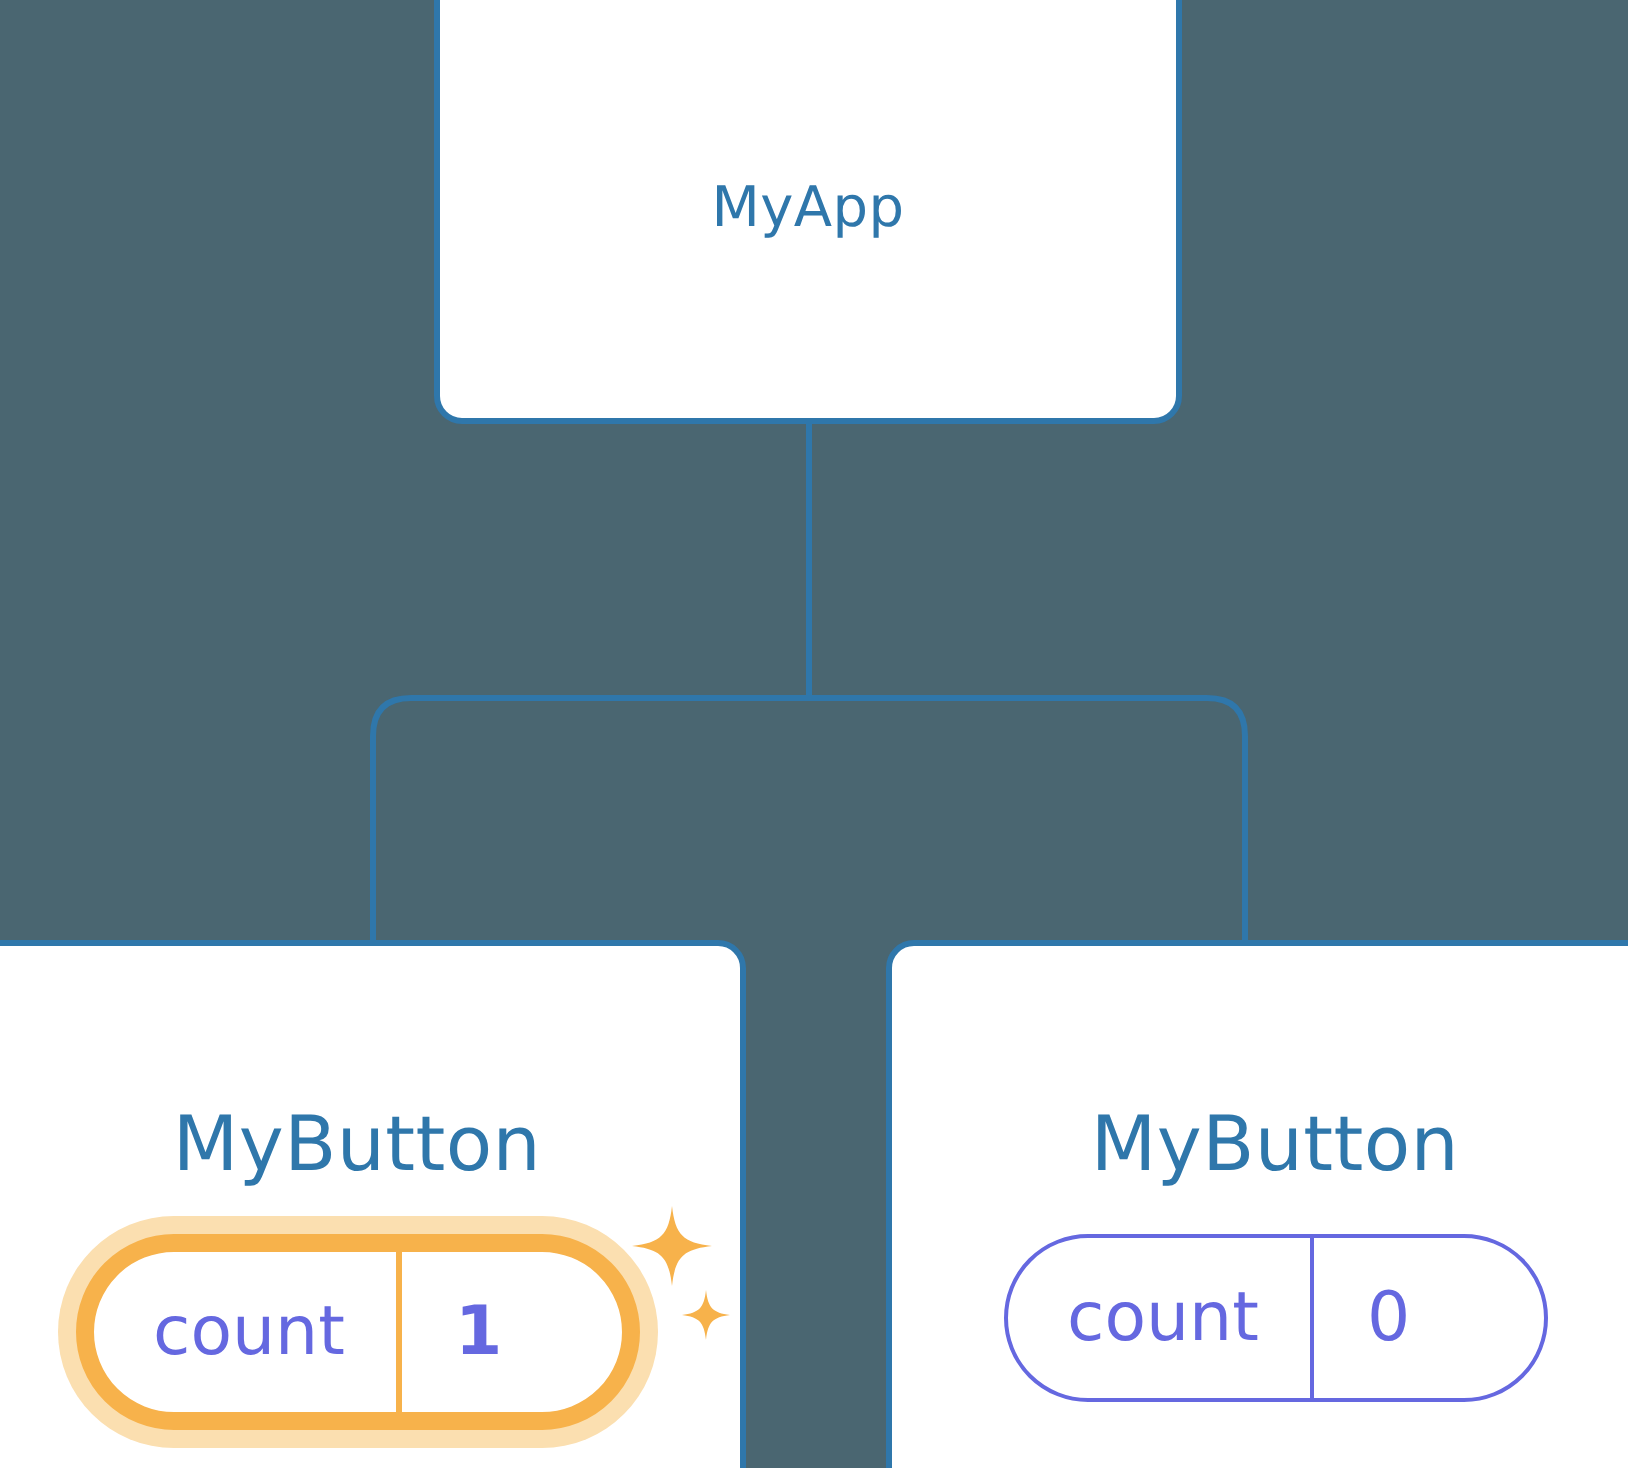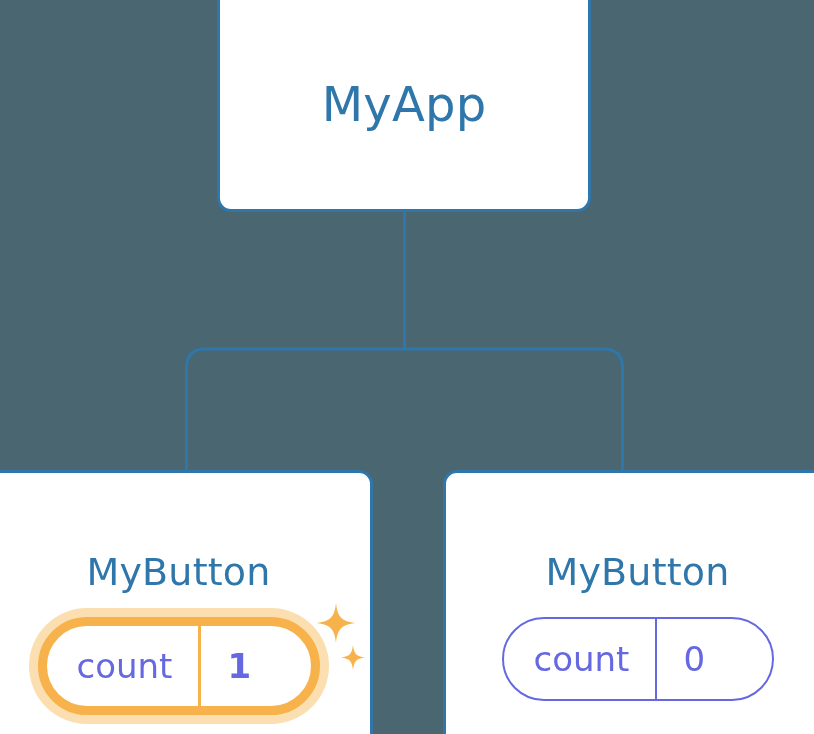--- a/index.html
+++ b/index.html
@@ -66,21 +66,21 @@
   .node-title {
     color: #2f77ab;
     font-size: 38px;
     font-weight: 400;
     letter-spacing: 0.2px;
     line-height: 1;
     white-space: nowrap;
     margin-top: 40px;
   }
   .node-root .node-title {
-    font-size: 48px;
+    font-size: 28px;
     margin-top: 24px;
   }
 
   
   .pill-wrap {
     position: relative;
     margin-top: 26px;
     display: flex;
     align-items: center;
   }

